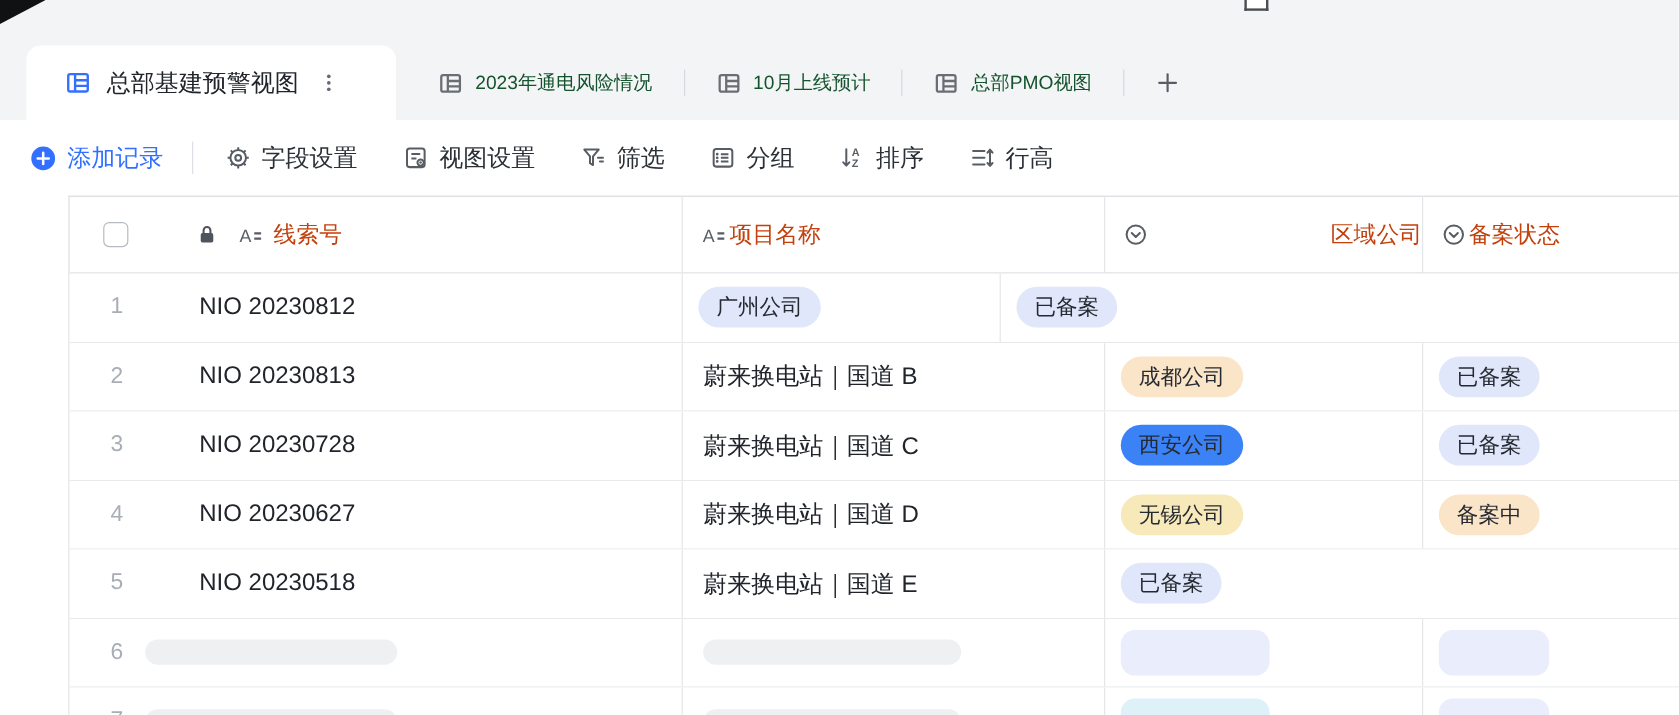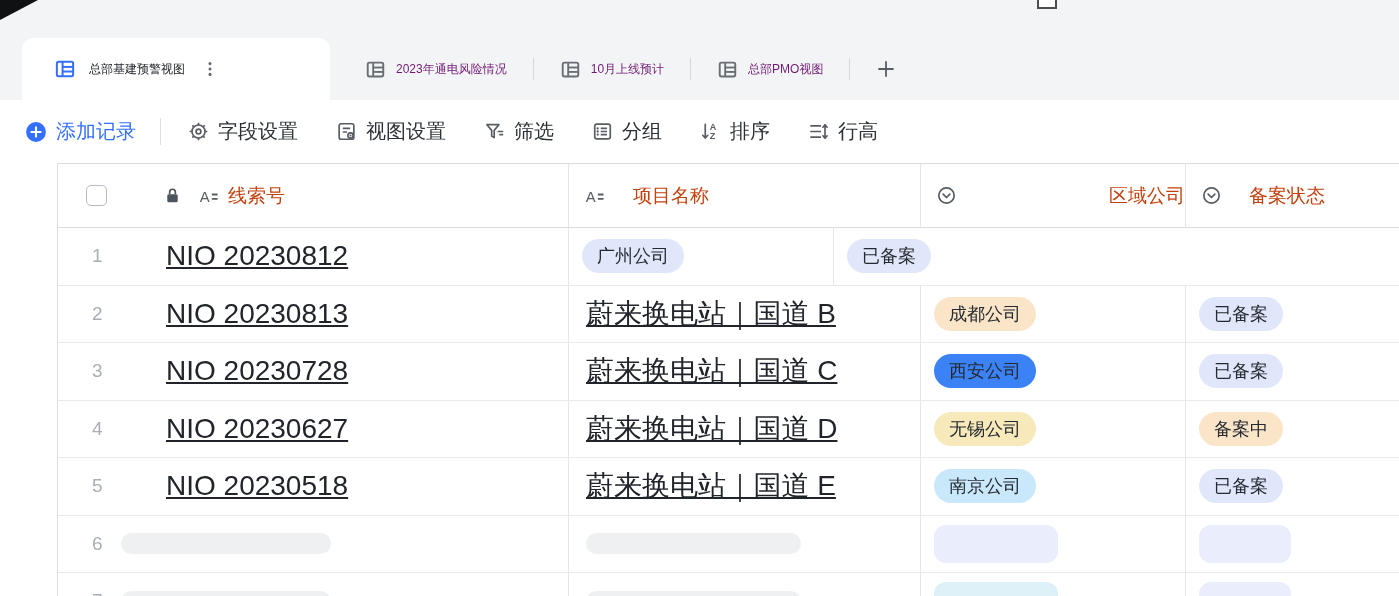--- a/index.html
+++ b/index.html
@@ -4,25 +4,25 @@
 <style>
   * { margin:0; padding:0; box-sizing:border-box; }
   html,body { width:1399px; height:596px; }
   body { font-family:"Liberation Sans","DejaVu Sans",sans-serif; background:#fff; overflow:hidden; position:relative; }
   .stage { position:absolute; inset:0; }
 
   
   .tabbar { position:absolute; left:0; top:0; right:0; height:100px; background:#f3f4f6; }
   .tab-active { position:absolute; left:22px; top:38px; width:308px; height:62px; background:#fff;
                 border-radius:12px 12px 0 0; display:flex; align-items:center; padding-left:32px; cursor:pointer; }
-  .tab-active-label { font-size:12px; color:#21252b; font-weight:500; margin-left:13px; white-space:nowrap;text-align:center; }
+  .tab-active-label { font-size:20px; color:#21252b; font-weight:500; margin-left:13px; white-space:nowrap;text-align:center; }
   .dots { margin-left:16px; display:flex; }
   .tabs-rest { position:absolute; left:330px; top:38px; height:62px; display:flex; align-items:center; }
   .tab { display:flex; align-items:center; cursor:pointer; }
-  .tab .tab-label { font-size:12px; color:#701a75; margin-left:10px; white-space:nowrap; }
+  .tab .tab-label { font-size:16px; color:#14532d; margin-left:10px; white-space:nowrap; }
   .tab:first-child { margin-left:35px; }
   .tabdiv { width:1px; height:22px; background:#d5d8dc; margin:0 26px; }
   .addview { display:flex; align-items:center; cursor:pointer; }
 
   
   .toolbar { position:absolute; left:0; top:100px; right:0; height:63px; background:#fff;
              display:flex; align-items:center; padding-left:25px; }
   .add-record { display:flex; align-items:center; gap:9px; cursor:pointer; }
   .add-record-label { font-size:20px; font-weight:500; color:#3370ff; white-space:nowrap; }
   .tooldiv { width:1px; height:27px; background:#dcdfe3; margin:0 27px 0 24px; }
@@ -36,27 +36,27 @@
   .thead { display:flex; height:64px; border-bottom:1px solid #d8dbdf; }
   .th, .td { display:flex; align-items:center; }
   .c1 { width:511px; } .c2 { width:352px; } .c3 { width:265px;justify-content:space-between; } .c4 { flex:1; }
   .th.c1,.th.c2,.th.c3, .td.c1,.td.c2,.td.c3 { border-right:1px solid #e4e6e9; }
   .th-label { font-size:19px; color:#c2410c; font-weight:500; white-space:nowrap; }
   .th.c1 { padding-left:28px; }
   .th.c1 .lock { margin-left:56px; }
   .th.c1 .ftype { margin-left:16px; }
   .th.c1 .th-label { margin-left:8px; }
   .th.c2,.th.c3,.th.c4 { padding-left:15px; }
-  .th.c2 .th-label,.th.c3 .th-label,.th.c4 .th-label { margin-left:27px; }
+  .th.c2 .th-label,.th.c3 .th-label,.th.c4 .th-label { margin-left:2px; }
   .cbx { width:21px; height:21px; border:1.5px solid #b6bbc2; border-radius:5px; background:#fff; cursor:pointer; flex:none; }
 
   .trow { display:flex; height:57.5px; border-bottom:1px solid #e8e9eb; background:#fff; }
   .rownum { width:108px; padding-left:34px; font-size:19px; color:#a9aeb6; flex:none; }
   .rownum.narrow { width:63px; }
-  .cell-text { font-size:28px; color:#21252b; white-space:nowrap;text-decoration:underline; }
+  .cell-text { font-size:20px; color:#21252b; white-space:nowrap; }
   .td.c2 { padding-left:17px; }
   .td.c3, .td.c4 { padding-left:13px; }
   .tag { display:inline-flex; align-items:center; height:34px; padding:0 15px; border-radius:17px;
          font-size:18px; color:#252a31; white-space:nowrap; }
 
   .skel { height:21px; border-radius:10.5px; background:#eef0f2; flex:none; }
   .skel-a { width:210px; }
   .skel-b { width:215px; }
   .skelpill { height:38px; border-radius:12px; flex:none; }
   .skelpill.w1 { width:124px; }
@@ -328,23 +328,20 @@
     </div>
 
     <div class="trow">
       <div class="td c1">
           <span class="rownum">5</span>
           <span class="cell-text">NIO 20230518</span>
         </div>
       <div class="td c2">
           <span class="cell-text">蔚来换电站｜国道 E</span>
         </div>
-      <div class="td c3">
-          <span class="tag" style="background-color: rgb(201, 232, 251);">南京公司</span>
-        </div>
       <div class="td c4">
           <span class="tag" style="background-color: rgb(225, 231, 251);">已备案</span>
         </div>
     </div>
 
     <div class="trow">
       <div class="td c1">
           <span class="rownum narrow">6</span>
           <span class="skel skel-a"></span>
         </div>

